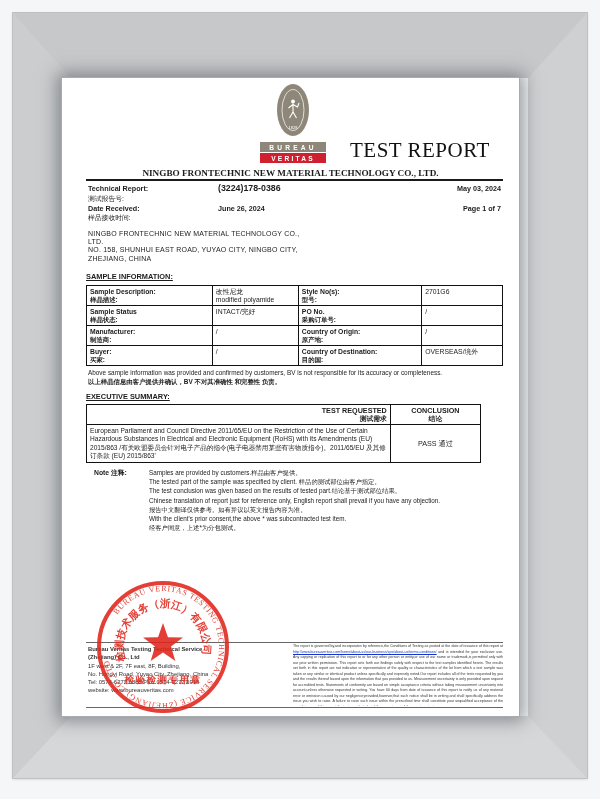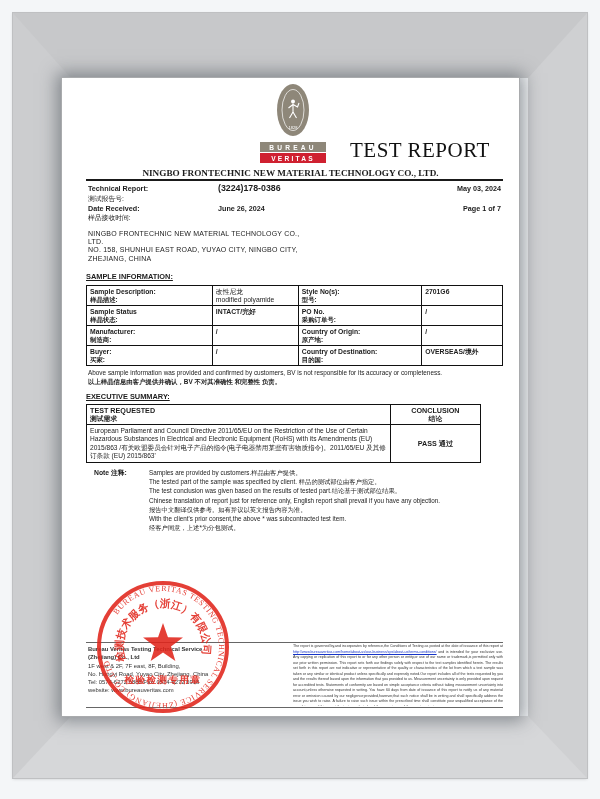--- a/index.html
+++ b/index.html
@@ -18,21 +18,21 @@
   .serif{font-family:"Liberation Serif",serif;}
   .b{font-weight:bold;}
   .ctr{text-align:center;}
   .rt{text-align:right;}
   .rule{background:#1a1a1a;}
   .hd-underline{text-decoration:underline;}
   table{border-collapse:collapse;}
   td,th{border:1px solid #111;vertical-align:top;padding:1.5px 3px;}
   .t-en{font-size:6.8px;line-height:8px;font-weight:bold;}
   .t-zh{font-size:6.4px;line-height:8px;font-weight:bold;}
-  .t-val{font-size:6.8px;line-height:8px;font-weight:bold;}
+  .t-val{font-size:6.8px;line-height:8px;font-weight:normal;}
   .t-light{font-weight:normal;}
   .exec-body{font-size:6.6px;line-height:8.6px;font-weight:normal;}
   .note-line{font-size:6.3px;line-height:9.2px;color:#222;}
   .addr-line{font-size:7px;line-height:8.2px;letter-spacing:.2px;}
   .foot-line{font-size:5.9px;line-height:8.3px;color:#333;}
   .terms{font-size:3.6px;line-height:5.5px;text-align:justify;color:#333;overflow:hidden;}
   .terms-url{color:#1634c8;text-decoration:underline;}
   .logo-bar{width:66px;height:10px;display:flex;align-items:center;justify-content:center;
             color:#fff;font-size:6.6px;font-weight:bold;}
   .stamp{opacity:.88;}
@@ -152,21 +152,21 @@
       </table>
 
     <div class="abs" style="left:26px;top:291px;font-size:6.4px;">Above sample information was provided and confirmed by customers, BV is not responsible for its accuracy or completeness.</div>
     <div class="abs b" style="left:26px;top:300px;font-size:6.4px;">以上样品信息由客户提供并确认，BV 不对其准确性 和完整性 负责。</div>
 
     <div class="abs b hd-underline" style="left:24px;top:314px;font-size:7.4px;">EXECUTIVE SUMMARY:</div>
 
     <table class="abs" style="left:24px;top:326px;width:395px;">
       <tbody>
           <tr>
-        <td style="width:310px;text-align:left;">
+        <td style="width:310px;text-align:right;">
           <div class="t-en" style="font-size:7.2px;">TEST REQUESTED</div>
           <div class="t-zh" style="font-size:6.8px;">测试需求</div>
         </td>
         <td style="width:85px;text-align:center;">
           <div class="t-en" style="font-size:7.2px;text-align:center;">CONCLUSION</div>
           <div class="t-zh" style="font-size:6.8px;">结论</div>
         </td>
       </tr>
       <tr>
         <td style="height:34px;">

